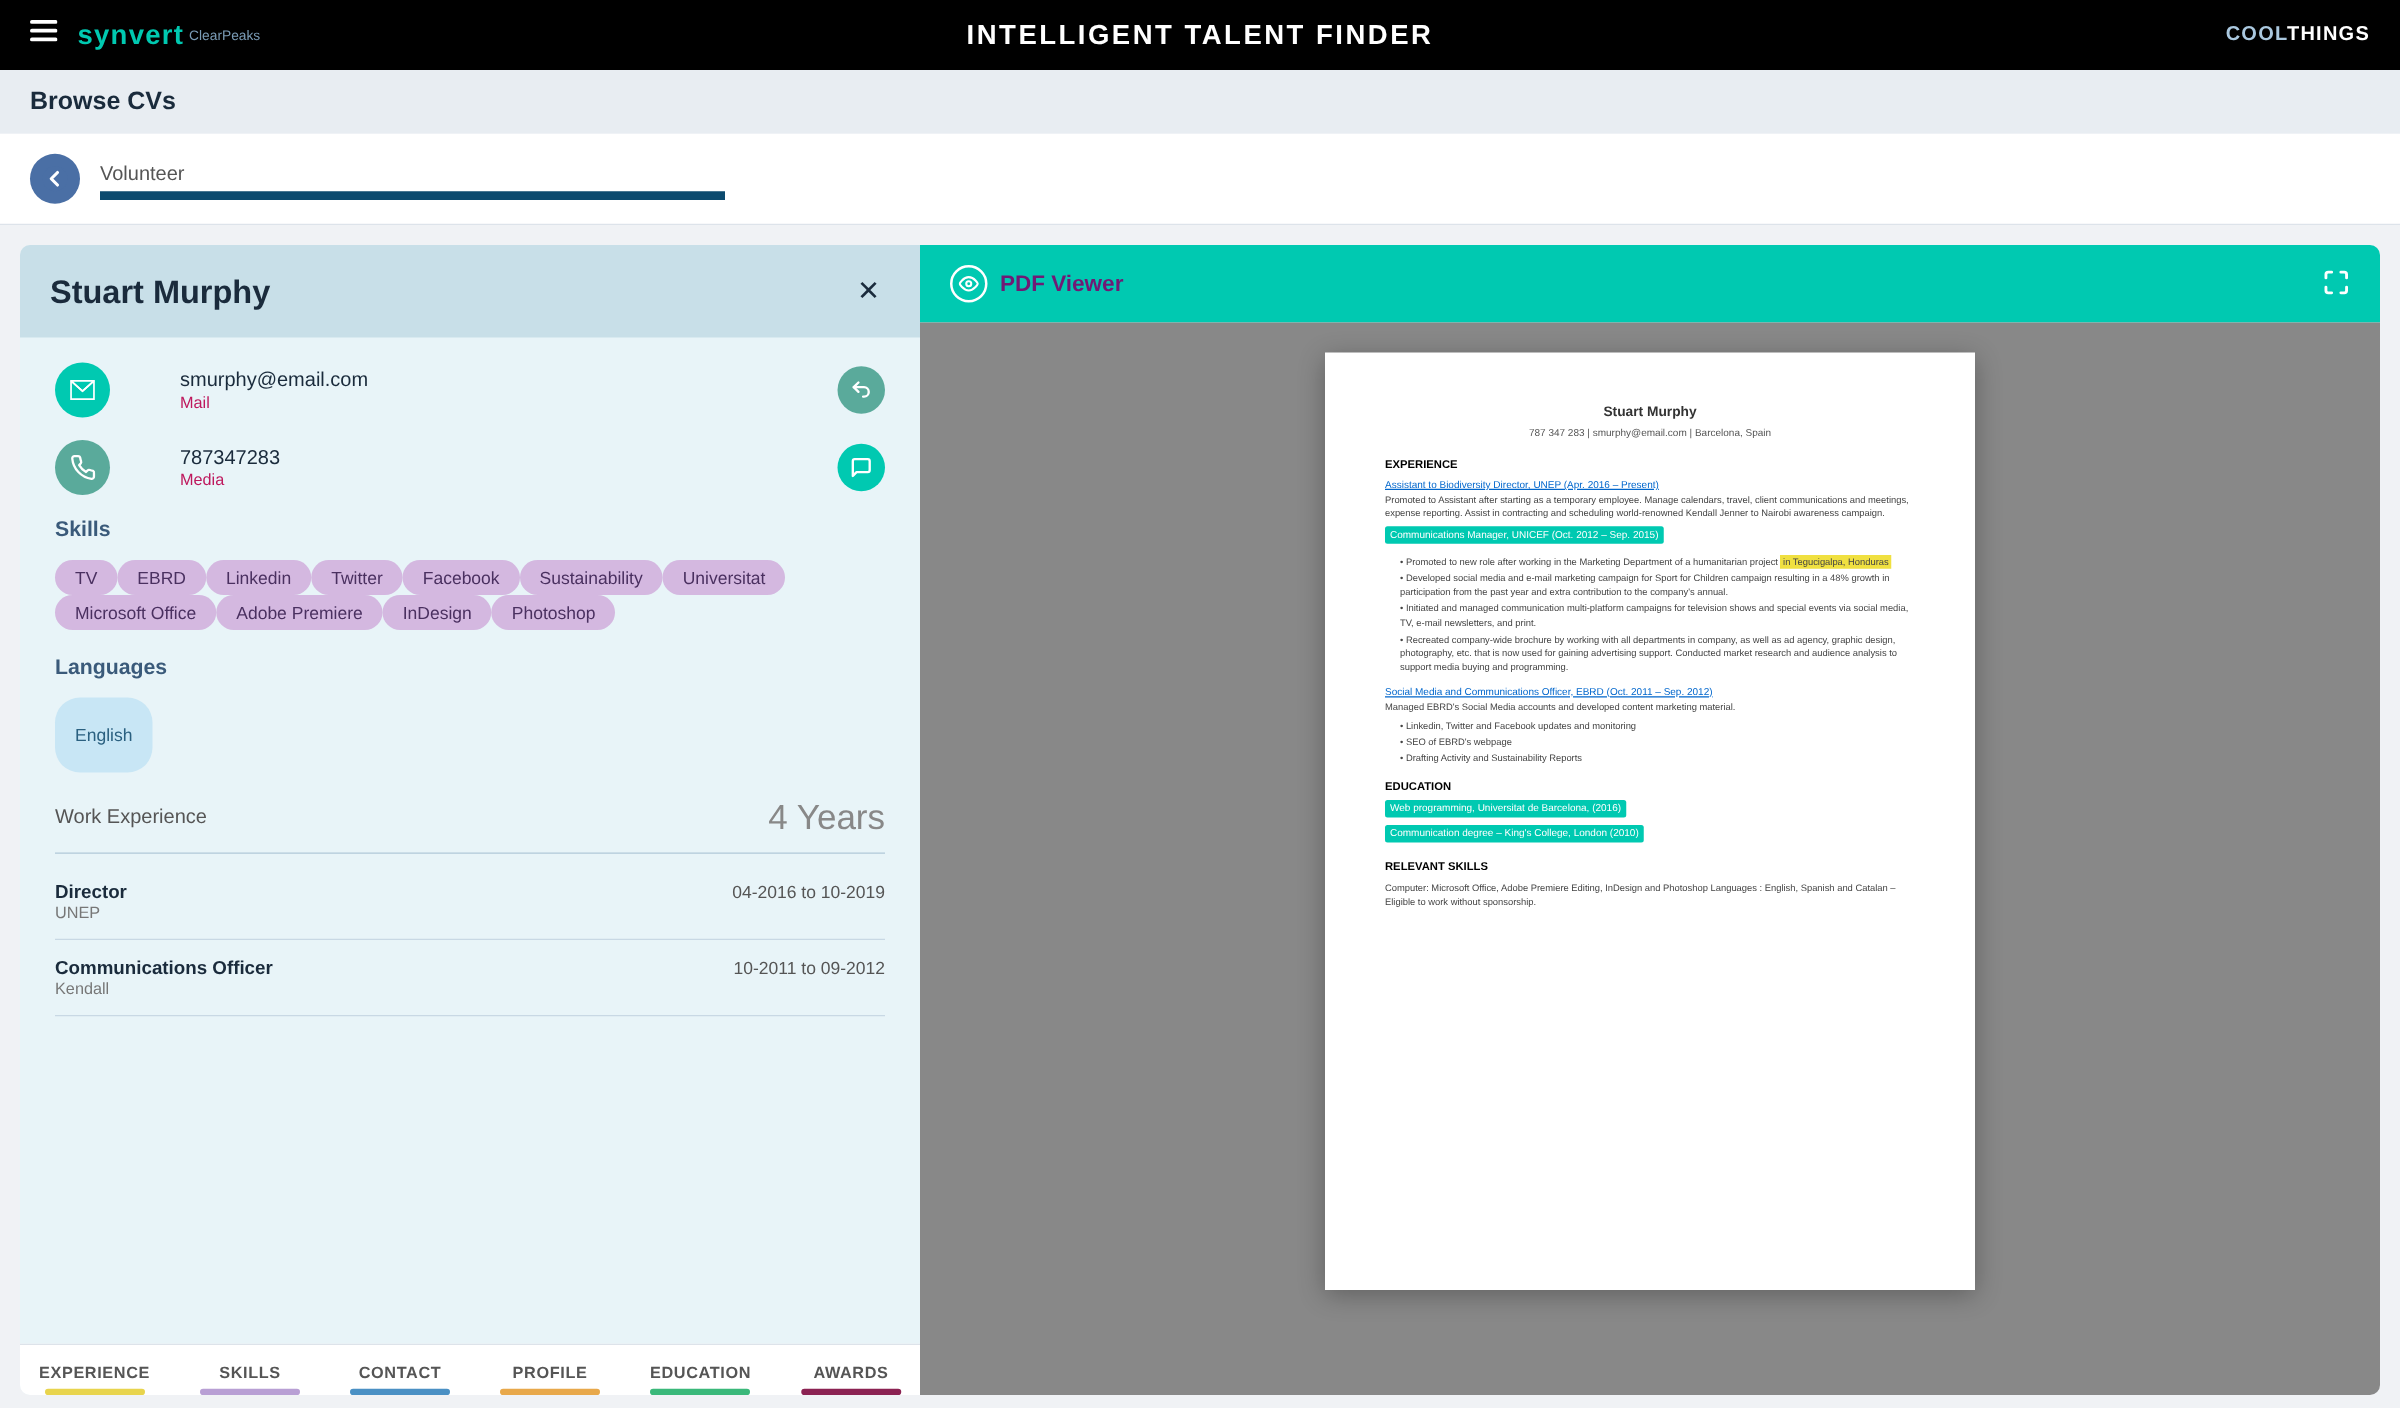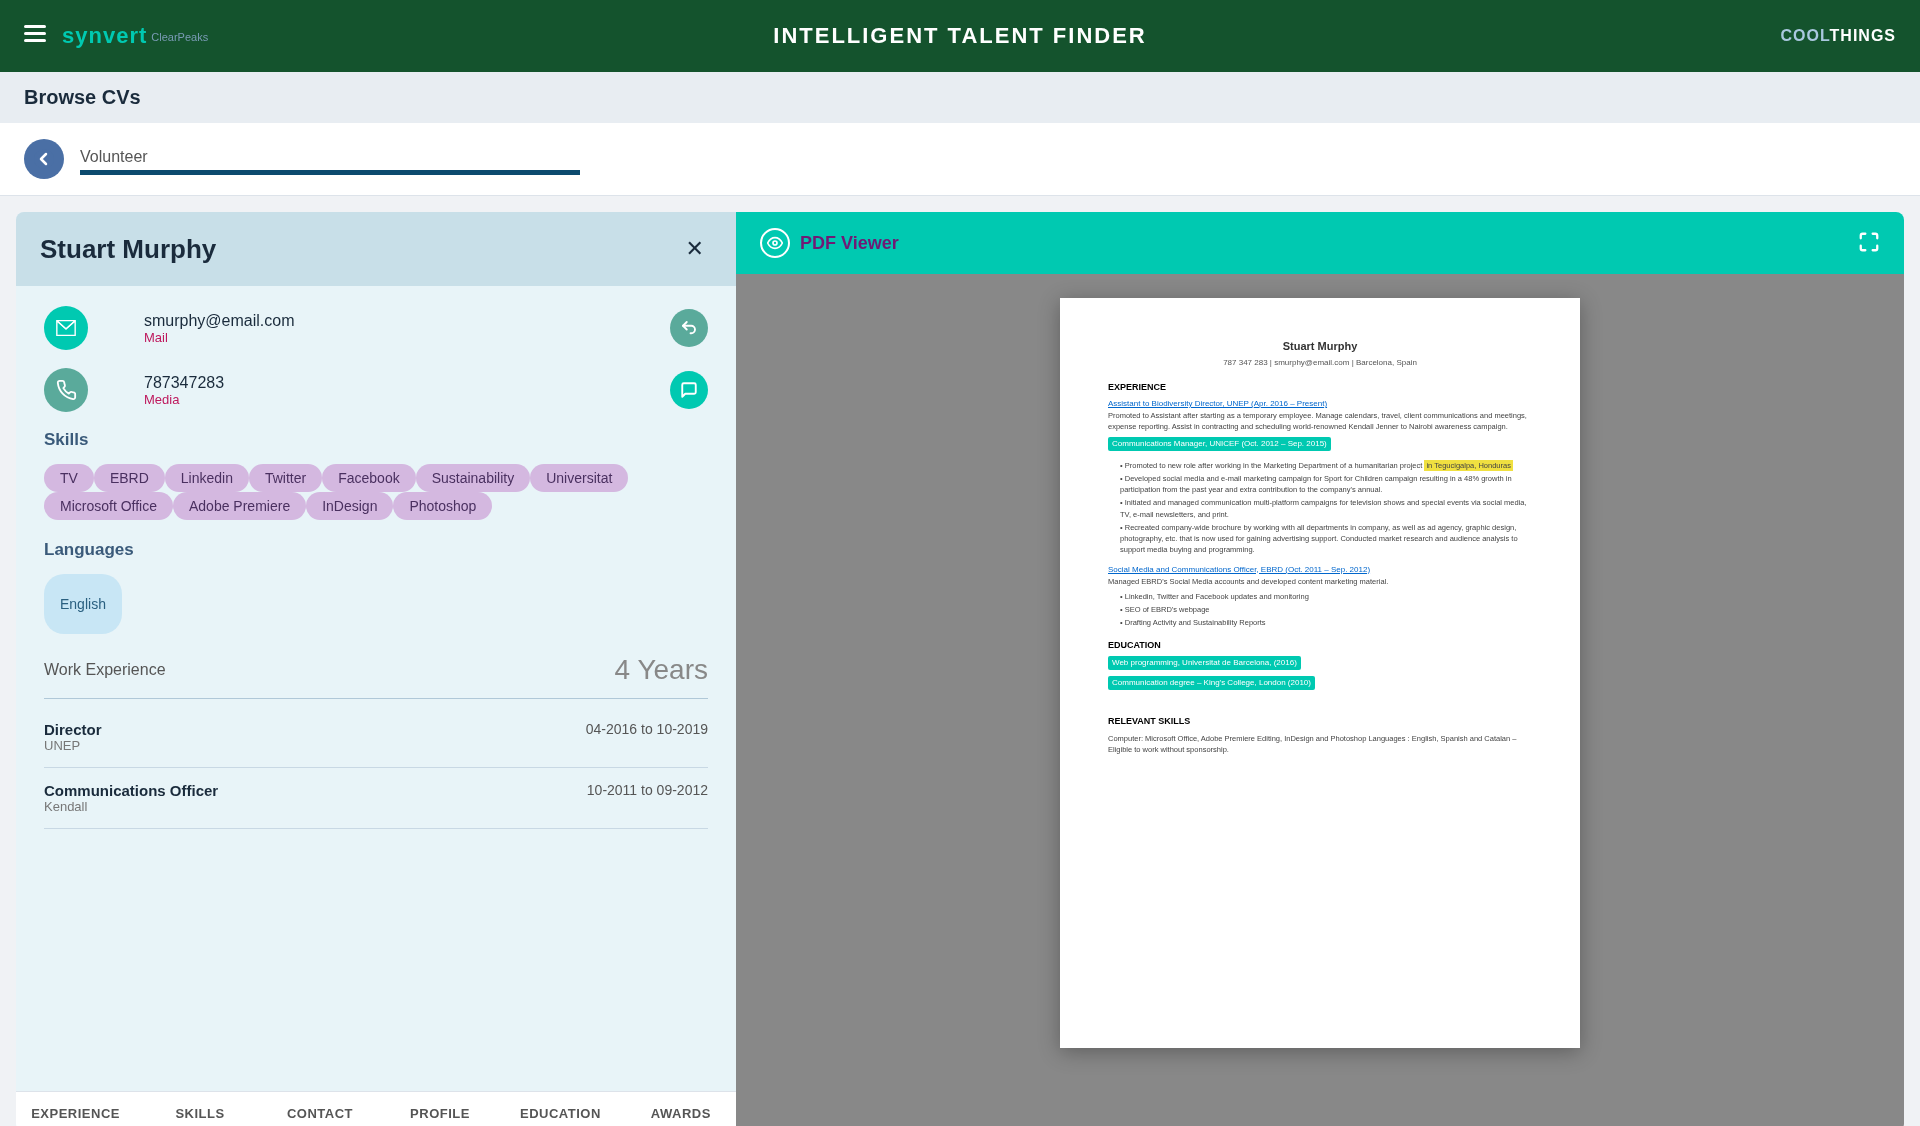--- a/index.html
+++ b/index.html
@@ -1,21 +1,21 @@
 <!DOCTYPE html>
 <html><head>
   <meta charset="utf-8">
   <style>
     * { box-sizing: border-box; margin: 0; padding: 0; }
     body { font-family: 'Segoe UI', Arial, sans-serif; background: #f0f2f5; width: 1920px; min-height: 1126px; overflow-x: hidden; }
 
     
     .header {
-      background: #14532d;
-      height: 72px;
+      background: #000000;
+      height: 56px;
       display: flex;
       align-items: center;
       padding: 0 24px;
       position: relative;
     }
     .header-menu-icon {
       color: #fff;
       font-size: 20px;
       cursor: pointer;
       margin-right: 16px;
@@ -81,21 +81,21 @@
       display: flex;
       align-items: center;
       justify-content: center;
       cursor: pointer;
       margin-right: 16px;
       flex-shrink: 0;
     }
     .search-back-btn svg { width: 20px; height: 20px; }
     .search-input {
       border: none;
-      border-bottom: 5px solid #0c4a6e;
+      border-bottom: 7px solid #0c4a6e;
       font-size: 16px;
       color: #555;
       width: 500px;
       padding: 4px 0;
       outline: none;
       background: transparent;
     }
 
     
     .main-content {
@@ -541,21 +541,21 @@
           <div class="pdf-body-text">Managed EBRD's Social Media accounts and developed content marketing material.</div>
           <div id="pdf-bullets-2">
               <div class="pdf-bullet">Linkedin, Twitter and Facebook updates and monitoring</div>
               <div class="pdf-bullet">SEO of EBRD's webpage</div>
               <div class="pdf-bullet">Drafting Activity and Sustainability Reports</div>
             </div>
         </div>
 
         <div class="pdf-section-title">EDUCATION</div>
         <div style="margin-bottom:3px;"><span class="pdf-highlight-green">Web programming, Universitat de Barcelona, (2016)</span></div>
-        <div style="margin-bottom:22px;"><span class="pdf-highlight-green">Communication degree – King's College, London (2010)</span></div>
+        <div style="margin-bottom:10px;"><span class="pdf-highlight-green">Communication degree – King's College, London (2010)</span></div>
 
         <div class="pdf-section-title">RELEVANT SKILLS</div>
         <div class="pdf-body-text">Computer: Microsoft Office, Adobe Premiere Editing, InDesign and Photoshop Languages : English, Spanish and Catalan – Eligible to work without sponsorship.</div>
       </div>
     </div>
   </div>
 
 </div>
 
 </body></html>

